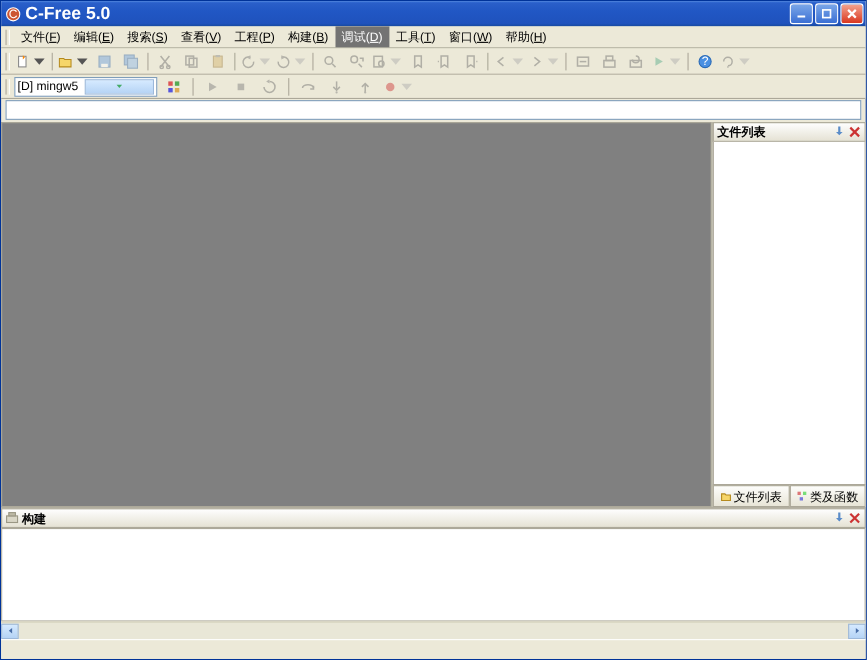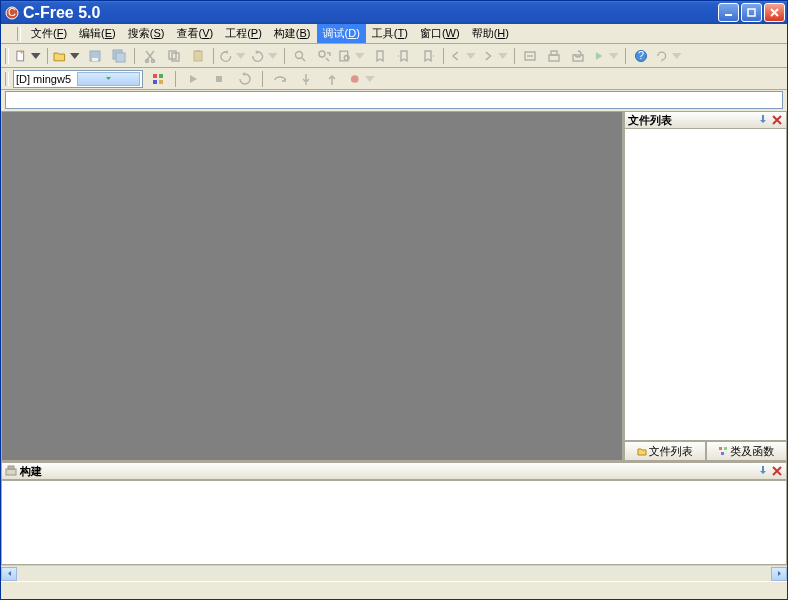--- a/index.html
+++ b/index.html
@@ -8,24 +8,24 @@
 
 .titlebar { height: 23px; background: linear-gradient(to bottom, #3b77dd 0%, #2a5fc9 8%, #2157c4 40%, #1f52bd 88%, #174a9e 100%); display: flex; align-items: center; padding: 0 2px 0 4px; color: #fff; }
 .titlebar .app-icon { width: 14px; height: 14px; margin-right: 4px; display: inline-flex; }
 .titlebar .title { font-weight: bold; flex: 1; font-size: 16px; }
 .winbtns { display: flex; gap: 2px; }
 .winbtn { width: 21px; height: 19px; border: 1px solid #fff; border-radius: 3px; display: flex; align-items: center; justify-content: center; background: linear-gradient(to bottom, #7ba7e8, #3a6fd4); }
 .winbtn.close { background: linear-gradient(to bottom, #f5a48f, #d9371f); }
 .winbtn svg { width: 11px; height: 11px; }
 
 
-.menubar { height: 20px; background: #ece9d8; display: flex; align-items: center; padding: 0 16px; border-bottom: 1px solid #aca899; }
+.menubar { height: 20px; background: #ece9d8; display: flex; align-items: center; padding: 0 4px; border-bottom: 1px solid #aca899; }
 .menubar .grip { width: 4px; height: 14px; margin-right: 4px; border-left: 1px solid #aca899; border-right: 1px solid #fff; }
 .menuitem { padding: 2px 6px; cursor: default; }
-.menuitem.active { background: #3b82f6; color: #fff; }
+.menuitem.active { background: #737373; color: #fff; }
 .menuitem u { text-decoration: underline; }
 
 
 .toolbar { height: 24px; background: #ece9d8; display: flex; align-items: center; padding: 0 4px; border-bottom: 1px solid #aca899; gap: 2px; }
 .toolbar .grip { width: 4px; height: 16px; margin-right: 2px; border-left: 1px solid #aca899; border-right: 1px solid #fff; }
 .tbbtn { width: 22px; height: 20px; display: flex; align-items: center; justify-content: center; cursor: default; border: 1px solid transparent; }
 .tbbtn.disabled { opacity: 0.45; }
 .tbbtn.dd { width: 30px; }
 .tbbtn svg { width: 14px; height: 14px; }
 .tbsep { width: 1px; height: 16px; background: #aca899; margin: 0 2px; }
@@ -37,21 +37,21 @@
 .config-select { width: 130px; height: 18px; border: 1px solid #7f9db9; background: #fff; display: flex; align-items: center; padding: 0 2px; }
 .config-select span { flex: 1; }
 .config-select .arrow { width: 14px; height: 14px; background: linear-gradient(#d6eaff,#b5d3f5); border: 1px solid #9cb8da; display: flex; align-items: center; justify-content: center; }
 
 
 .addrbar { height: 18px; background: #fff; border: 1px solid #7f9db9; margin: 1px 4px 2px 4px; padding: 0 3px; color: #444; }
 
 
 .workspace { flex: 1; display: flex; min-height: 0; }
 .editor-area { flex: 1; background: #808080; border: 1px solid #aca899; }
-.right-panel { width: 164px; display: flex; flex-direction: column; background: #ece9d8; border-left: 1px solid #aca899; }
+.right-panel { width: 140px; display: flex; flex-direction: column; background: #ece9d8; border-left: 1px solid #aca899; }
 .panel-header { height: 18px; background: linear-gradient(#fefefe,#e5e2d4); border: 1px solid #aca899; display: flex; align-items: center; padding: 0 3px; font-weight: bold; }
 .panel-header .spacer { flex: 1; }
 .pin-icon, .x-icon { width: 12px; height: 12px; margin-left: 2px; }
 .panel-body { flex: 1; background: #fff; border: 1px solid #aca899; border-top: none; }
 .panel-tabs { display: flex; height: 20px; background: #ece9d8; }
 .ptab { flex: 1; display: flex; align-items: center; justify-content: center; gap: 2px; border: 1px solid #aca899; background: linear-gradient(#fdfdfb,#e8e5d7); font-size: 10px; cursor: default; }
 .ptab svg { width: 10px; height: 10px; }
 
 
 .output-panel { height: 120px; display: flex; flex-direction: column; border-top: 1px solid #aca899; }

